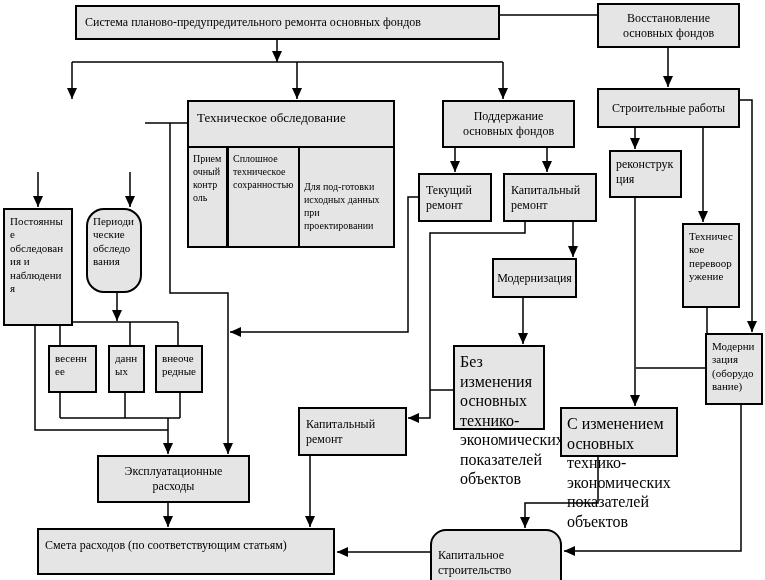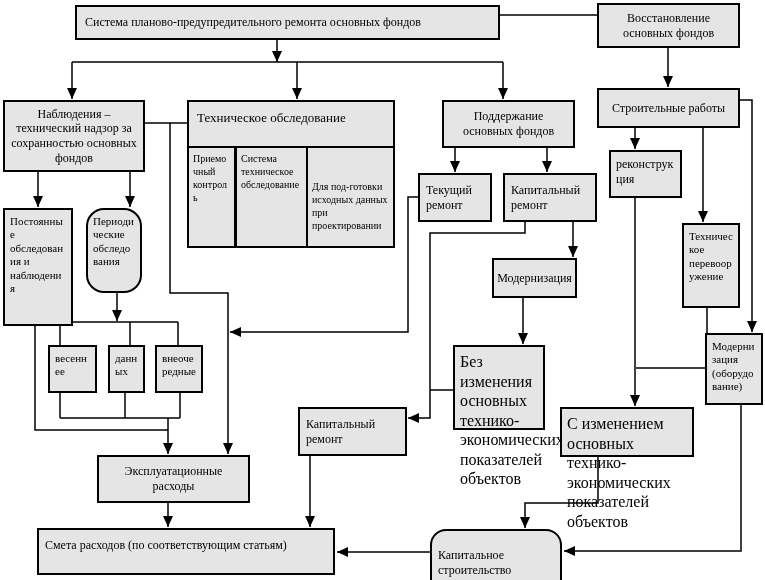--- a/index.html
+++ b/index.html
@@ -17,21 +17,21 @@
   .vleft  { display:flex; align-items:center; text-align:left; padding:2px 6px; }
   .topleft{ padding:5px 5px; text-align:left; }
   .f11 { font-size:11px; }
   .f10 { font-size:16px; }
   .wrapany { overflow-wrap:anywhere; word-break:break-word; }
   
   .tbl { padding:0; display:flex; flex-direction:column; }
   .tbl-header { height:46px; border-bottom:2px solid #000; padding:8px 0 0 8px; font-size:13px; box-sizing:border-box; }
   .tbl-row { display:flex; flex:1; }
   .tbl-cell { box-sizing:border-box; padding:4px; font-size:10px; line-height:1.3; }
-  .tbl-cell.c1 { width:48px; border-right:3px solid #000; }
+  .tbl-cell.c1 { width:40px; border-right:3px solid #000; }
   .tbl-cell.c2 { width:71px; border-right:2px solid #000; }
   .tbl-cell.c3 { flex:1;margin-top:28px; }
 </style>
 </head>
 <body>
 
 <div class="stage">
 
   <svg class="wires" viewBox="0 0 765 580">
     <defs>
@@ -79,27 +79,26 @@
       <polyline points="35,303 35,430 168,430"></polyline>
       <polyline points="168,503 168,527" marker-end="url(#arrow)"></polyline>
       <polyline points="310,456 310,527" marker-end="url(#arrow)"></polyline>
     </g>
   </svg>
 
   <div class="node vleft" style="left:75px;top:5px;width:425px;height:35px;padding-left:8px;">Система планово-предупредительного ремонта основных фондов</div>
 
   <div class="node center" style="left:597px;top:3px;width:143px;height:45px;">Восстановление основных фондов</div>
 
-  <div class="node center" style="left:3px;top:100px;width:142px;height:72px;">Наблюдения – технический надзор за сохранностью основных фондов</div>
 
   <div class="node tbl" style="left:187px;top:100px;width:208px;height:148px;">
     <div class="tbl-header">Техническое обследование</div>
     <div class="tbl-row">
       <div class="tbl-cell c1 wrapany">Приемочный контроль</div>
-      <div class="tbl-cell c2 wrapany">Система техническое обследование</div>
+      <div class="tbl-cell c2 wrapany">Сплошное техническое сохранностью</div>
       <div class="tbl-cell c3 wrapany">Для под-готовки исходных данных при проектировании</div>
     </div>
   </div>
 
   <div class="node center" style="left:442px;top:100px;width:133px;height:48px;">Поддержание основных фондов</div>
 
   <div class="node center" style="left:597px;top:88px;width:143px;height:35px;">Строительные работы</div>
 
   <div class="node vleft" style="left:418px;top:173px;width:74px;height:49px;">Текущий ремонт</div>
 
@@ -120,21 +119,21 @@
   <div class="node topleft wrapany f11" style="left:48px;top:345px;width:49px;height:48px;">весеннее</div>
 
   <div class="node topleft wrapany f11" style="left:108px;top:345px;width:37px;height:48px;">данных</div>
 
   <div class="node topleft wrapany f11" style="left:155px;top:345px;width:48px;height:48px;">внеочередные</div>
 
   <div class="node topleft f10" style="left:453px;top:345px;width:92px;height:85px;">Без изменения основных технико-экономических показателей объектов</div>
 
   <div class="node vleft" style="left:298px;top:407px;width:109px;height:49px;">Капитальный ремонт</div>
 
-  <div class="node topleft f10" style="left:560px;top:407px;width:134px;height:50px;">С изменением основных технико-экономических показателей объектов</div>
+  <div class="node topleft f10" style="left:560px;top:407px;width:118px;height:50px;">С изменением основных технико-экономических показателей объектов</div>
 
   <div class="node center" style="left:97px;top:455px;width:153px;height:48px;">Эксплуатационные расходы</div>
 
   <div class="node topleft" style="left:37px;top:528px;width:298px;height:47px;padding:8px 6px;">Смета расходов (по соответствующим статьям)</div>
 
   <div class="node vleft" style="left:430px;top:529px;width:132px;height:67px;border-radius:16px;">Капитальное строительство</div>
 
 </div>
 
 </body></html>

